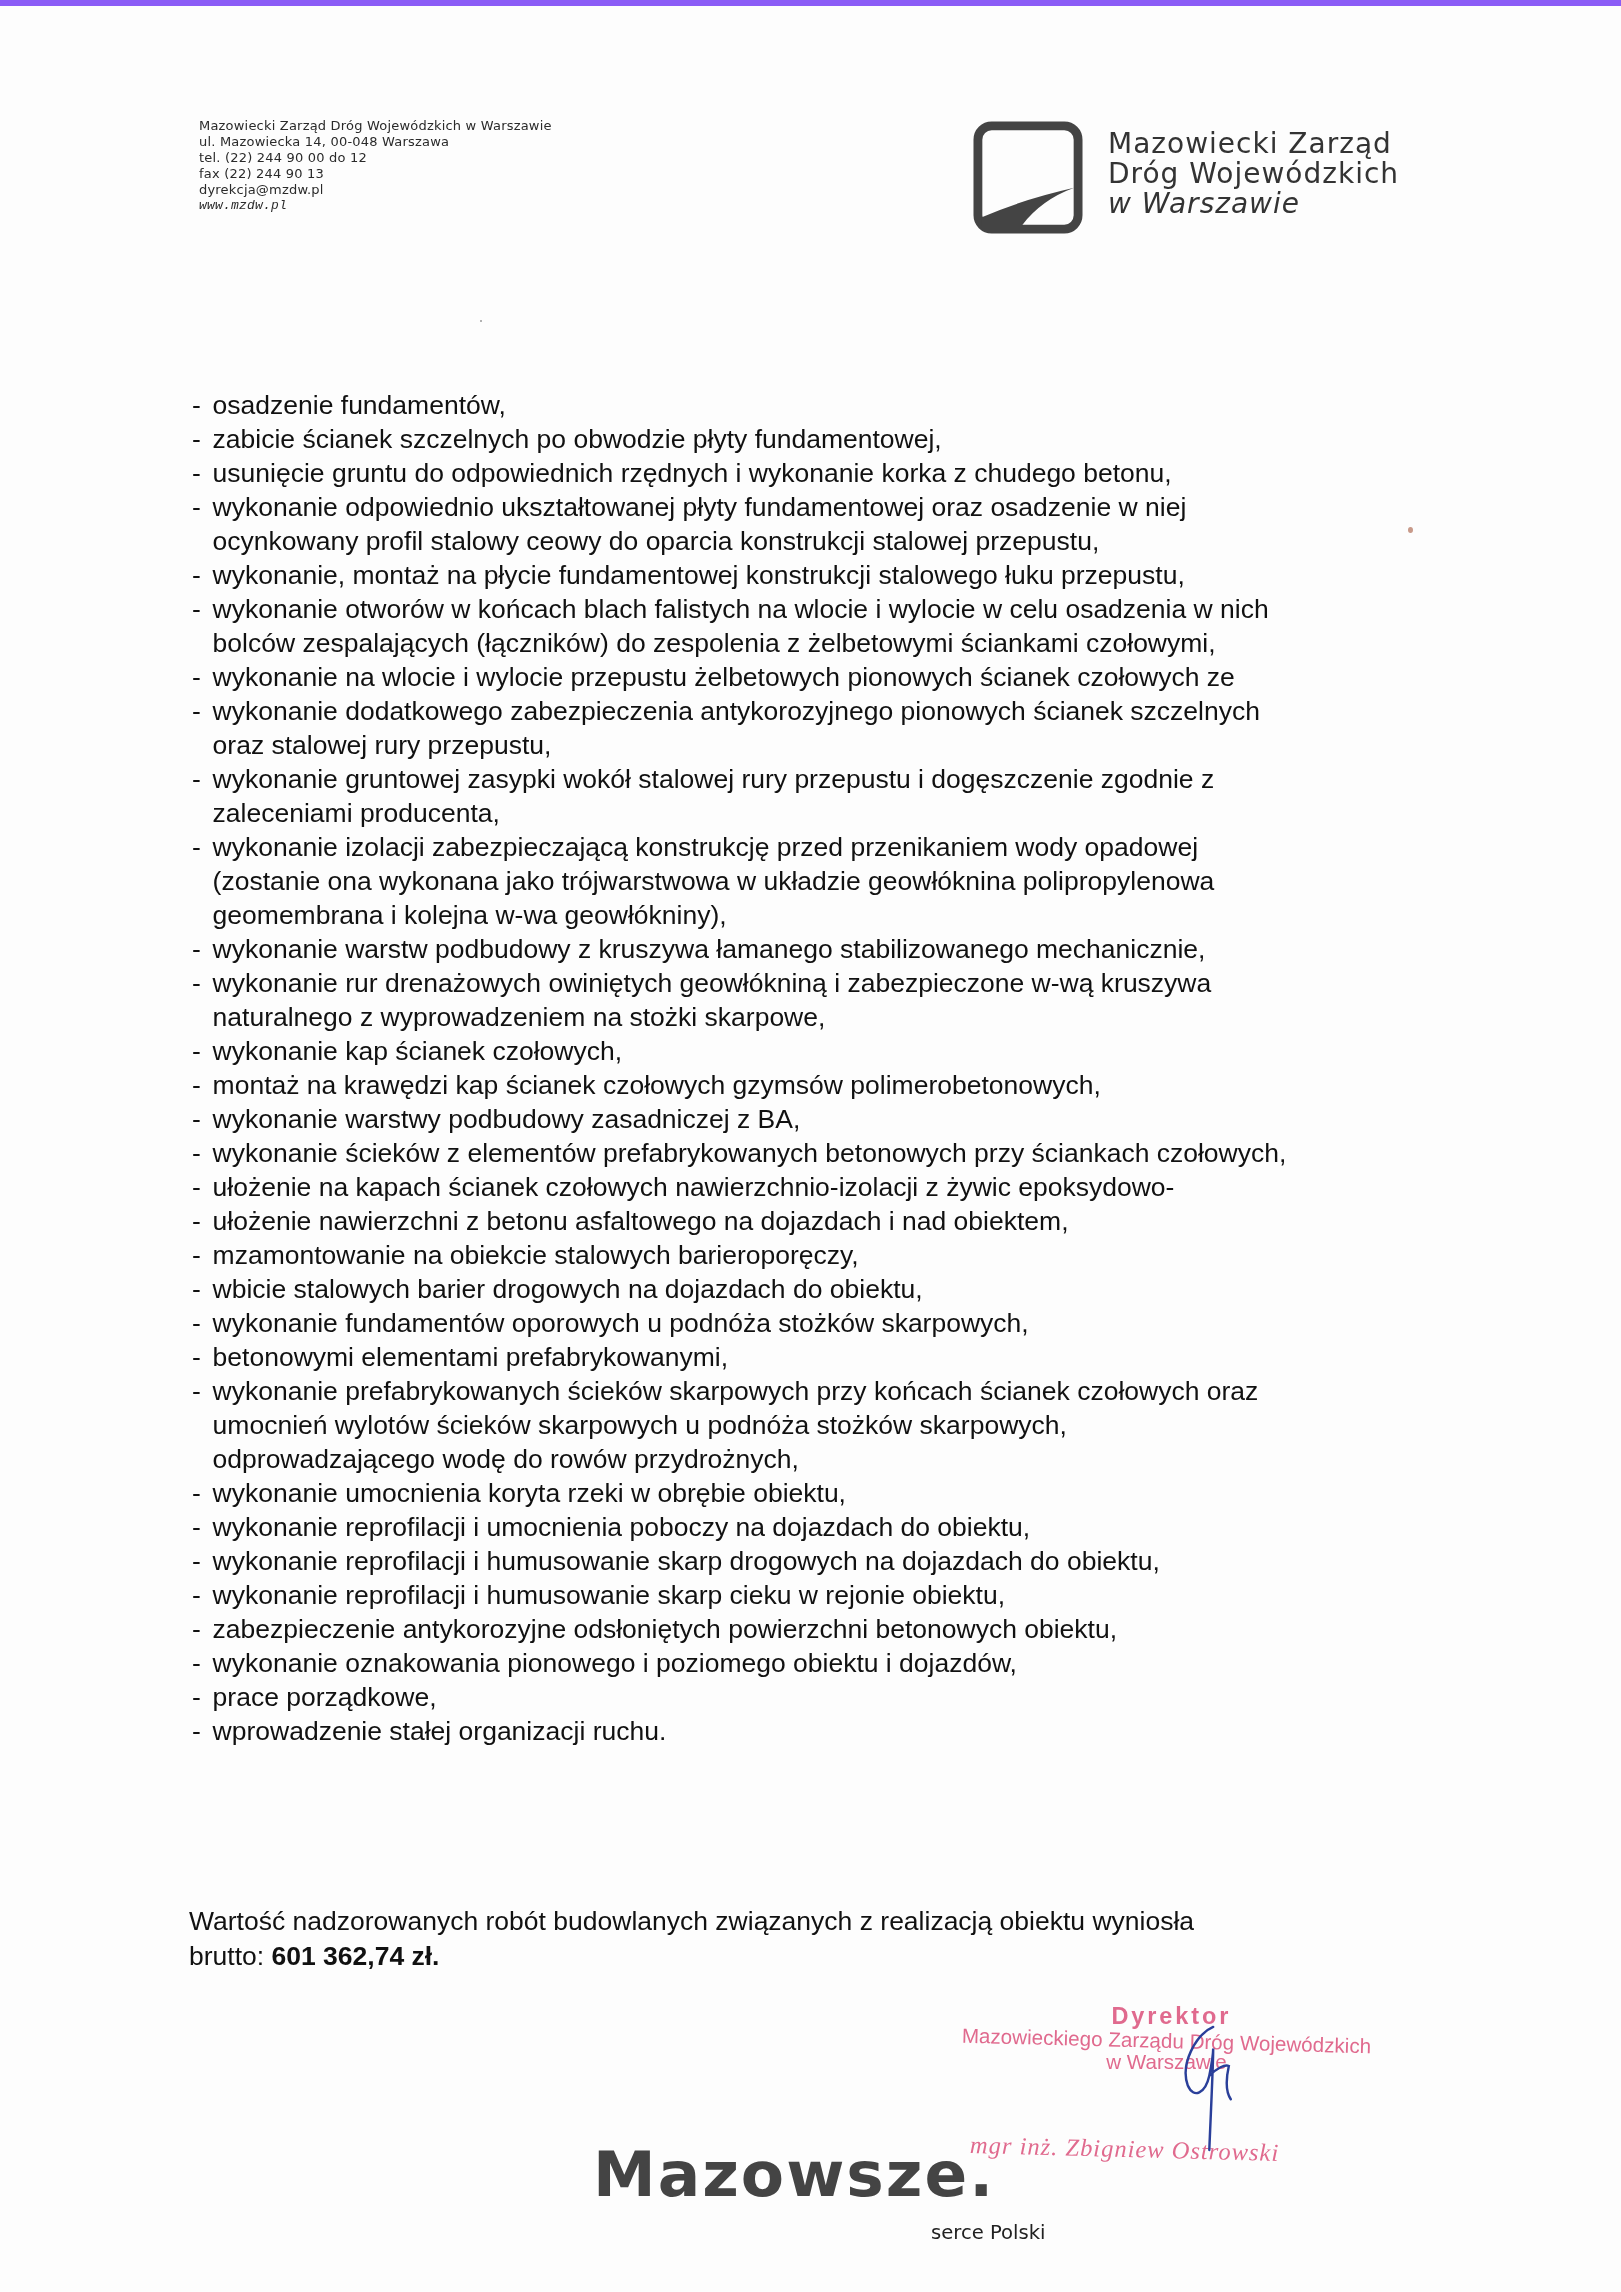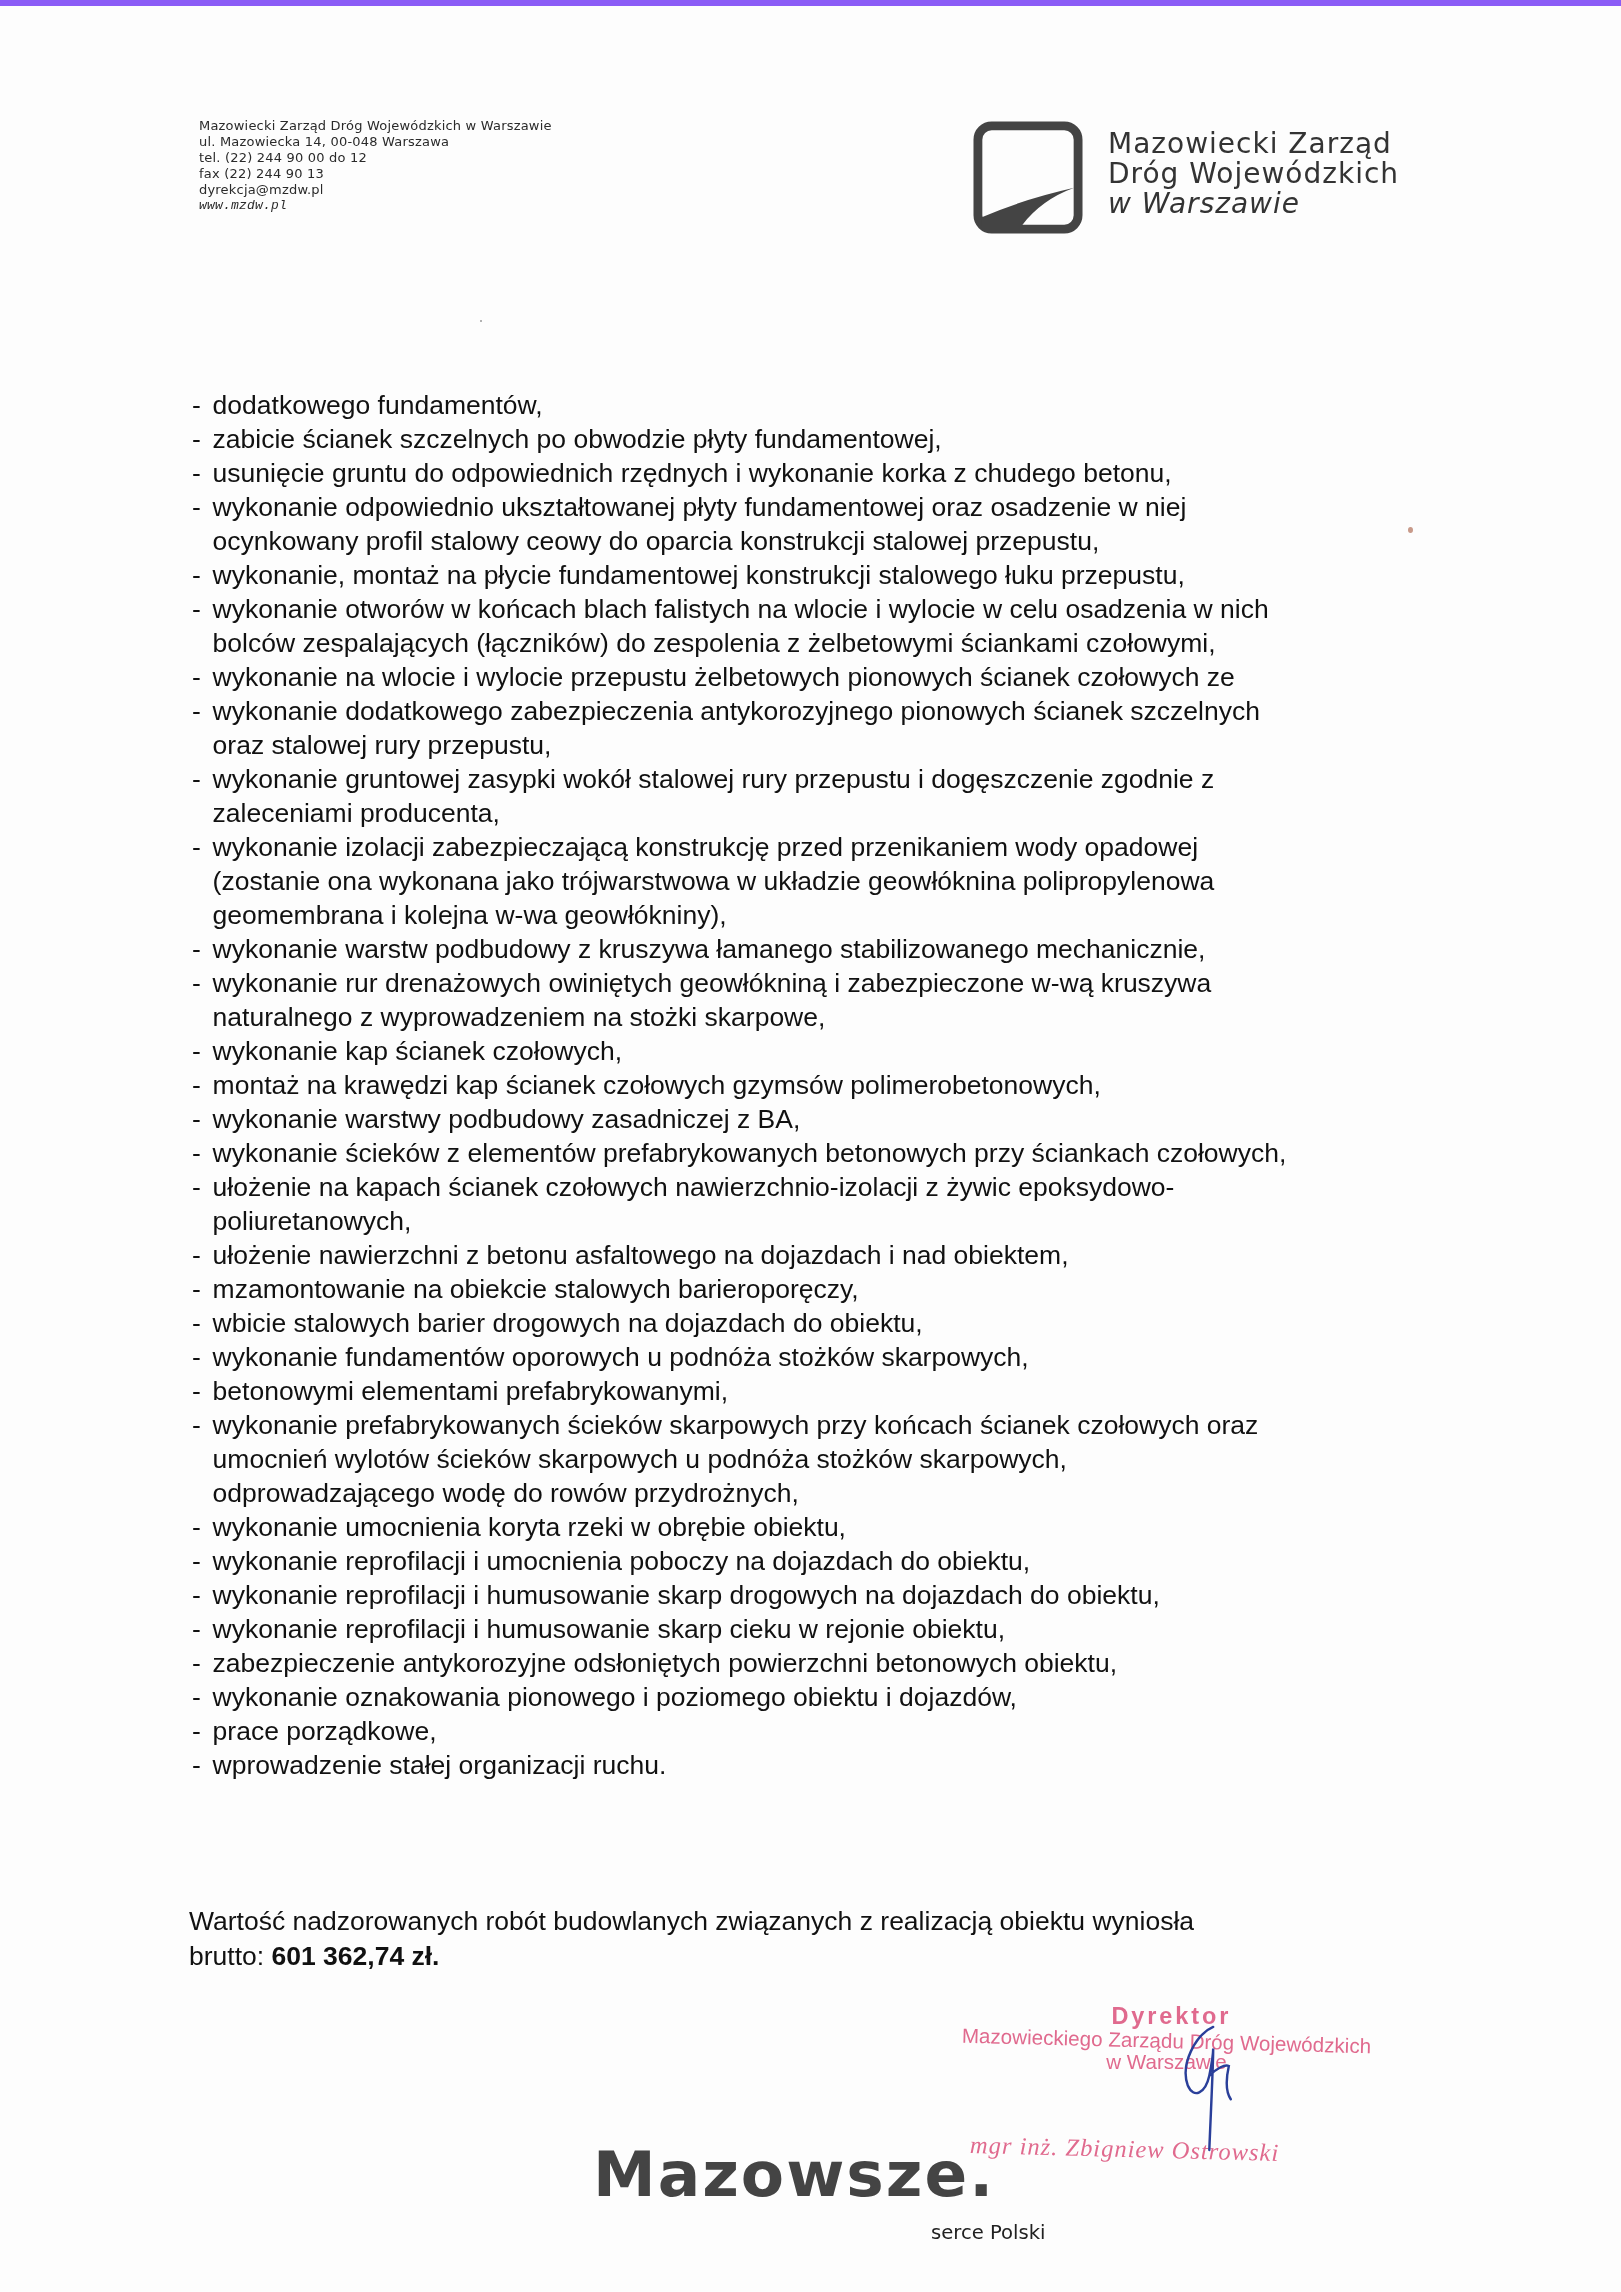--- a/index.html
+++ b/index.html
@@ -64,21 +64,21 @@
     <div>Dróg Wojewódzkich</div>
     <div style="font-style:italic">w Warszawie</div>
   </div>
 
   <div class="speck" style="left:1408px;top:521px;width:4.9px;height:5.9px;"></div>
   <div class="speck" style="left:480px;top:314px;width:2px;height:2px;background:#999"></div>
 
   <div class="content" id="list">
       <div class="li">
         <span class="dash">-</span>
-        <span class="txt"><span>dodatkowego fundamentów,</span></span>
+        <span class="txt"><span>osadzenie fundamentów,</span></span>
       </div>
       <div class="li">
         <span class="dash">-</span>
         <span class="txt"><span>zabicie ścianek szczelnych po obwodzie płyty fundamentowej,</span></span>
       </div>
       <div class="li">
         <span class="dash">-</span>
         <span class="txt"><span>usunięcie gruntu do odpowiednich rzędnych i wykonanie korka z chudego betonu,</span></span>
       </div>
       <div class="li">
@@ -128,21 +128,21 @@
       <div class="li">
         <span class="dash">-</span>
         <span class="txt"><span>wykonanie warstwy podbudowy zasadniczej z BA,</span></span>
       </div>
       <div class="li">
         <span class="dash">-</span>
         <span class="txt"><span>wykonanie ścieków z elementów prefabrykowanych betonowych przy ściankach czołowych,</span></span>
       </div>
       <div class="li">
         <span class="dash">-</span>
-        <span class="txt"><span>ułożenie na kapach ścianek czołowych nawierzchnio-izolacji z żywic epoksydowo-</span><span>poliuretanowych,</span></span>
+        <span class="txt"><span>ułożenie na kapach ścianek czołowych nawierzchnio-izolacji z żywic epoksydowo-</span></span>
       </div>
       <div class="li">
         <span class="dash">-</span>
         <span class="txt"><span>ułożenie nawierzchni z betonu asfaltowego na dojazdach i nad obiektem,</span></span>
       </div>
       <div class="li">
         <span class="dash">-</span>
         <span class="txt"><span>mzamontowanie na obiekcie stalowych barieroporęczy,</span></span>
       </div>
       <div class="li">

